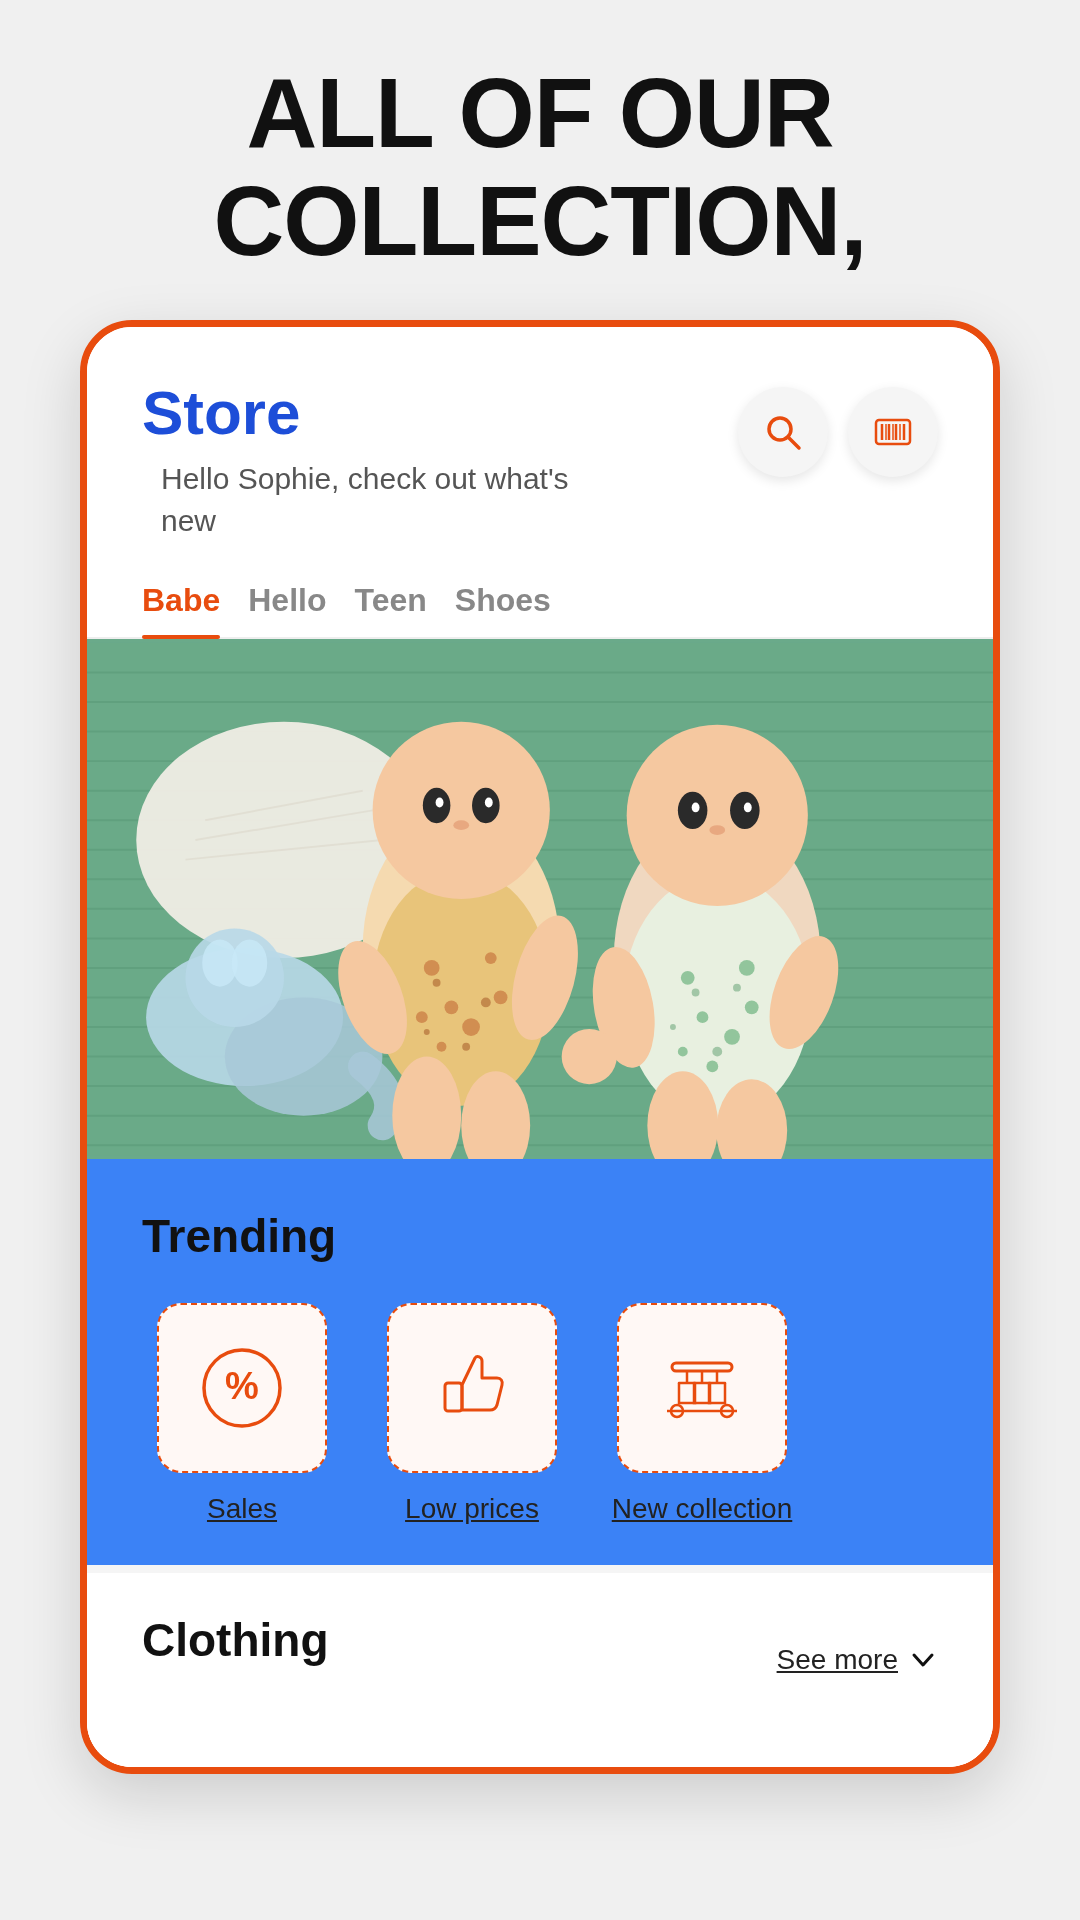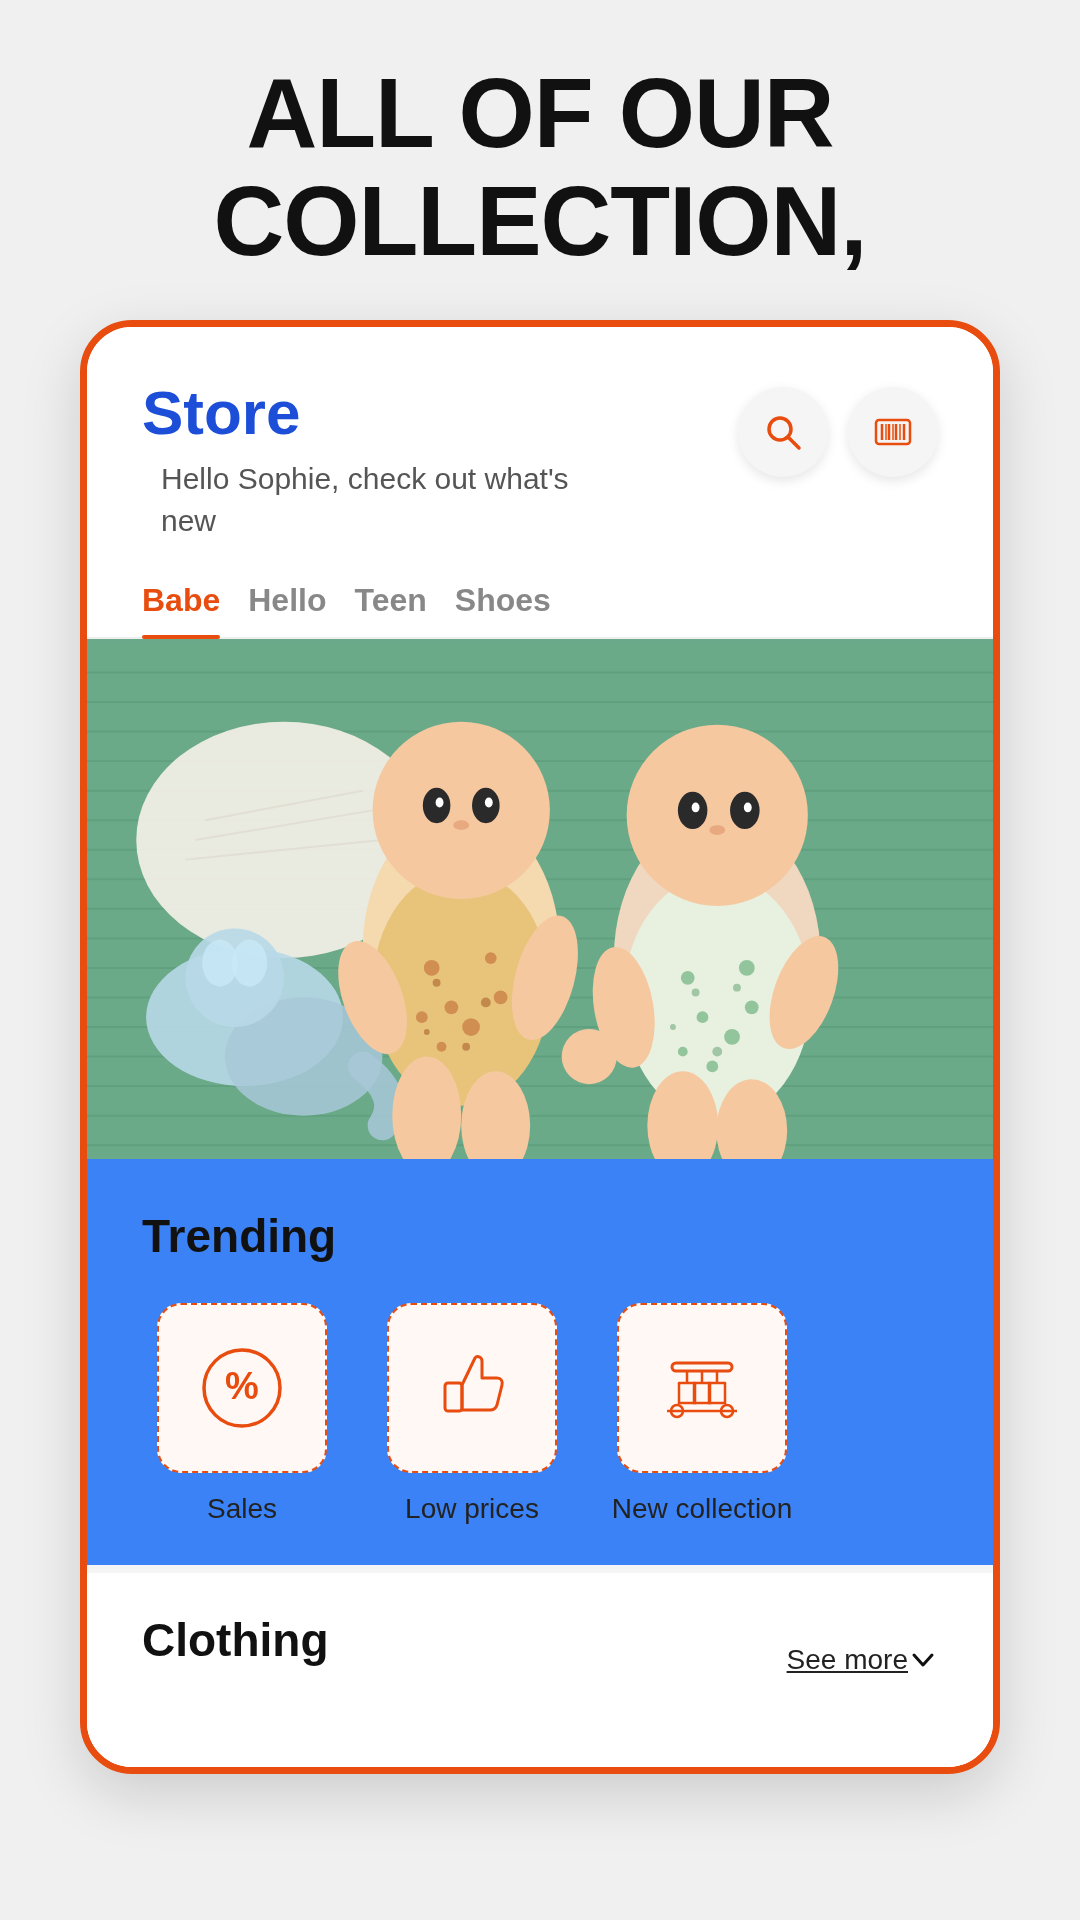--- a/index.html
+++ b/index.html
@@ -177,20 +177,21 @@
     .trending-icon-box svg {
       width: 90px;
       height: 90px;
     }
 
     .trending-label {
       font-size: 28px;
       color: #222;
       text-align: center;
       font-weight: 400;
+      text-decoration: underline;
     }
 
     
     .clothing-section {
       padding: 40px 55px 30px;
       background: white;
       border-top: 8px solid #f5f5f5;
     }
 
     .section-header {
@@ -198,21 +199,21 @@
       align-items: center;
       justify-content: space-between;
       margin-bottom: 30px;
     }
 
     .see-more-link {
       font-size: 28px;
       color: #222;
       display: flex;
       align-items: center;
-      gap: 0;
+      gap: 10px;
       text-decoration: underline;
       cursor: pointer;
     }
   </style>
 </head>
 <body>
 
 <h1 class="hero-title">
   <span>ALL OF OUR COLLECTION,</span><br>
 </h1>

